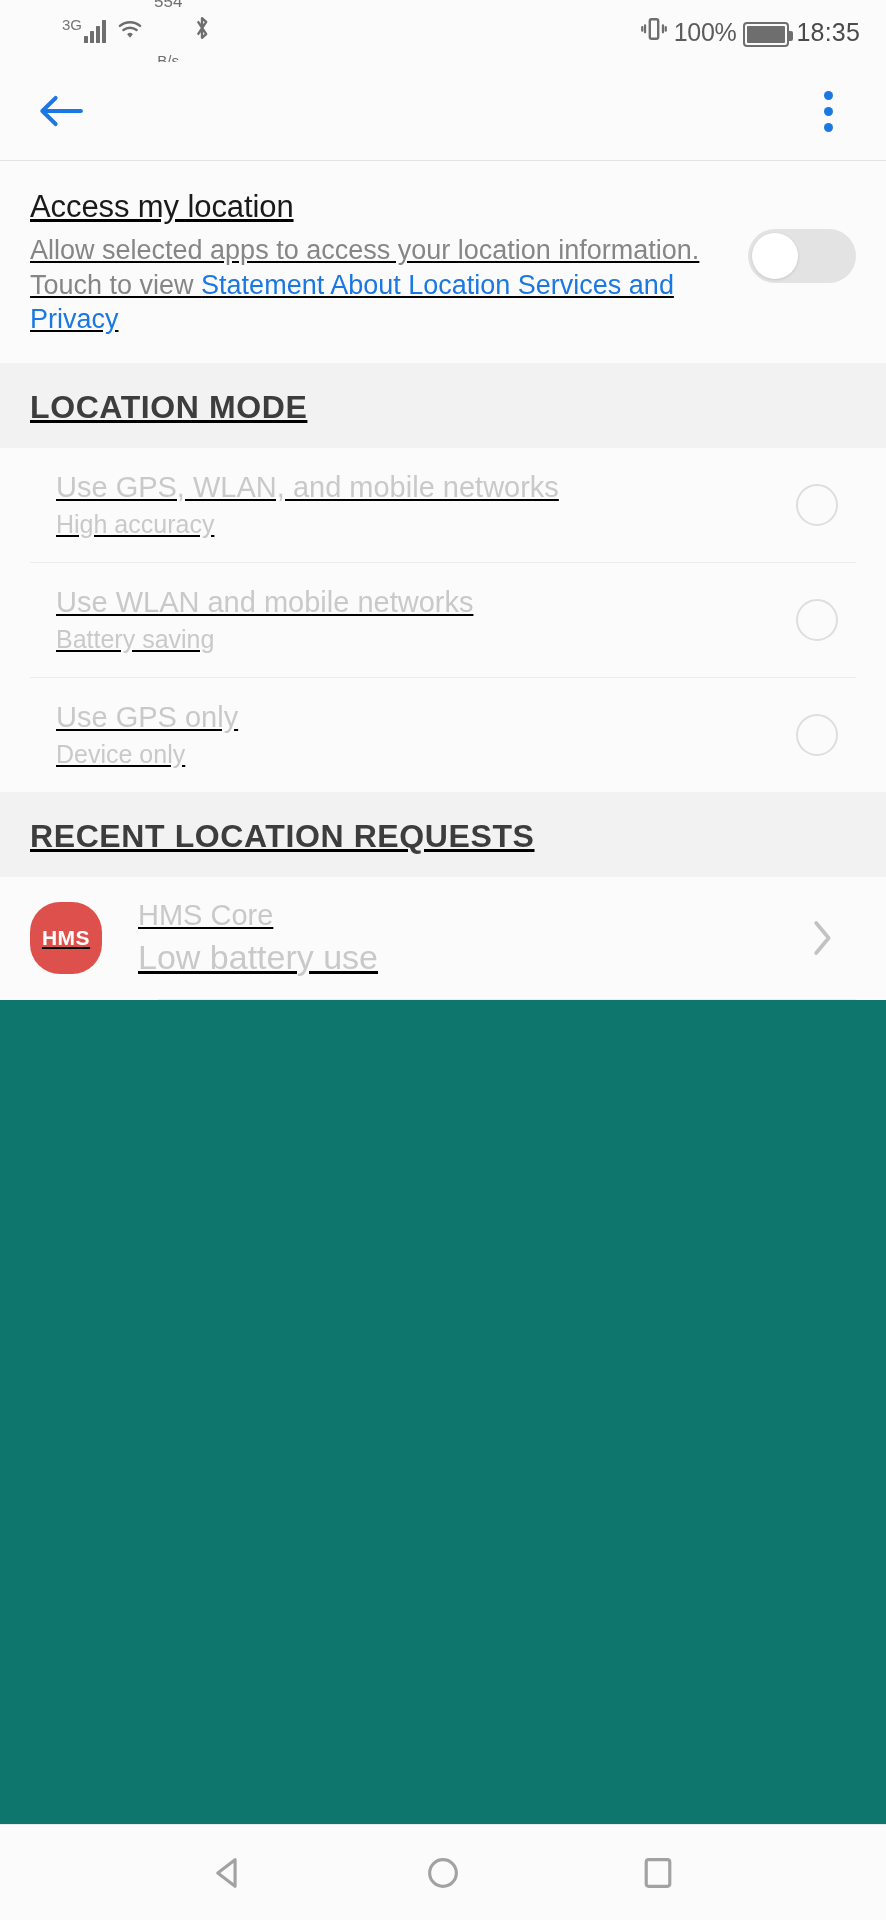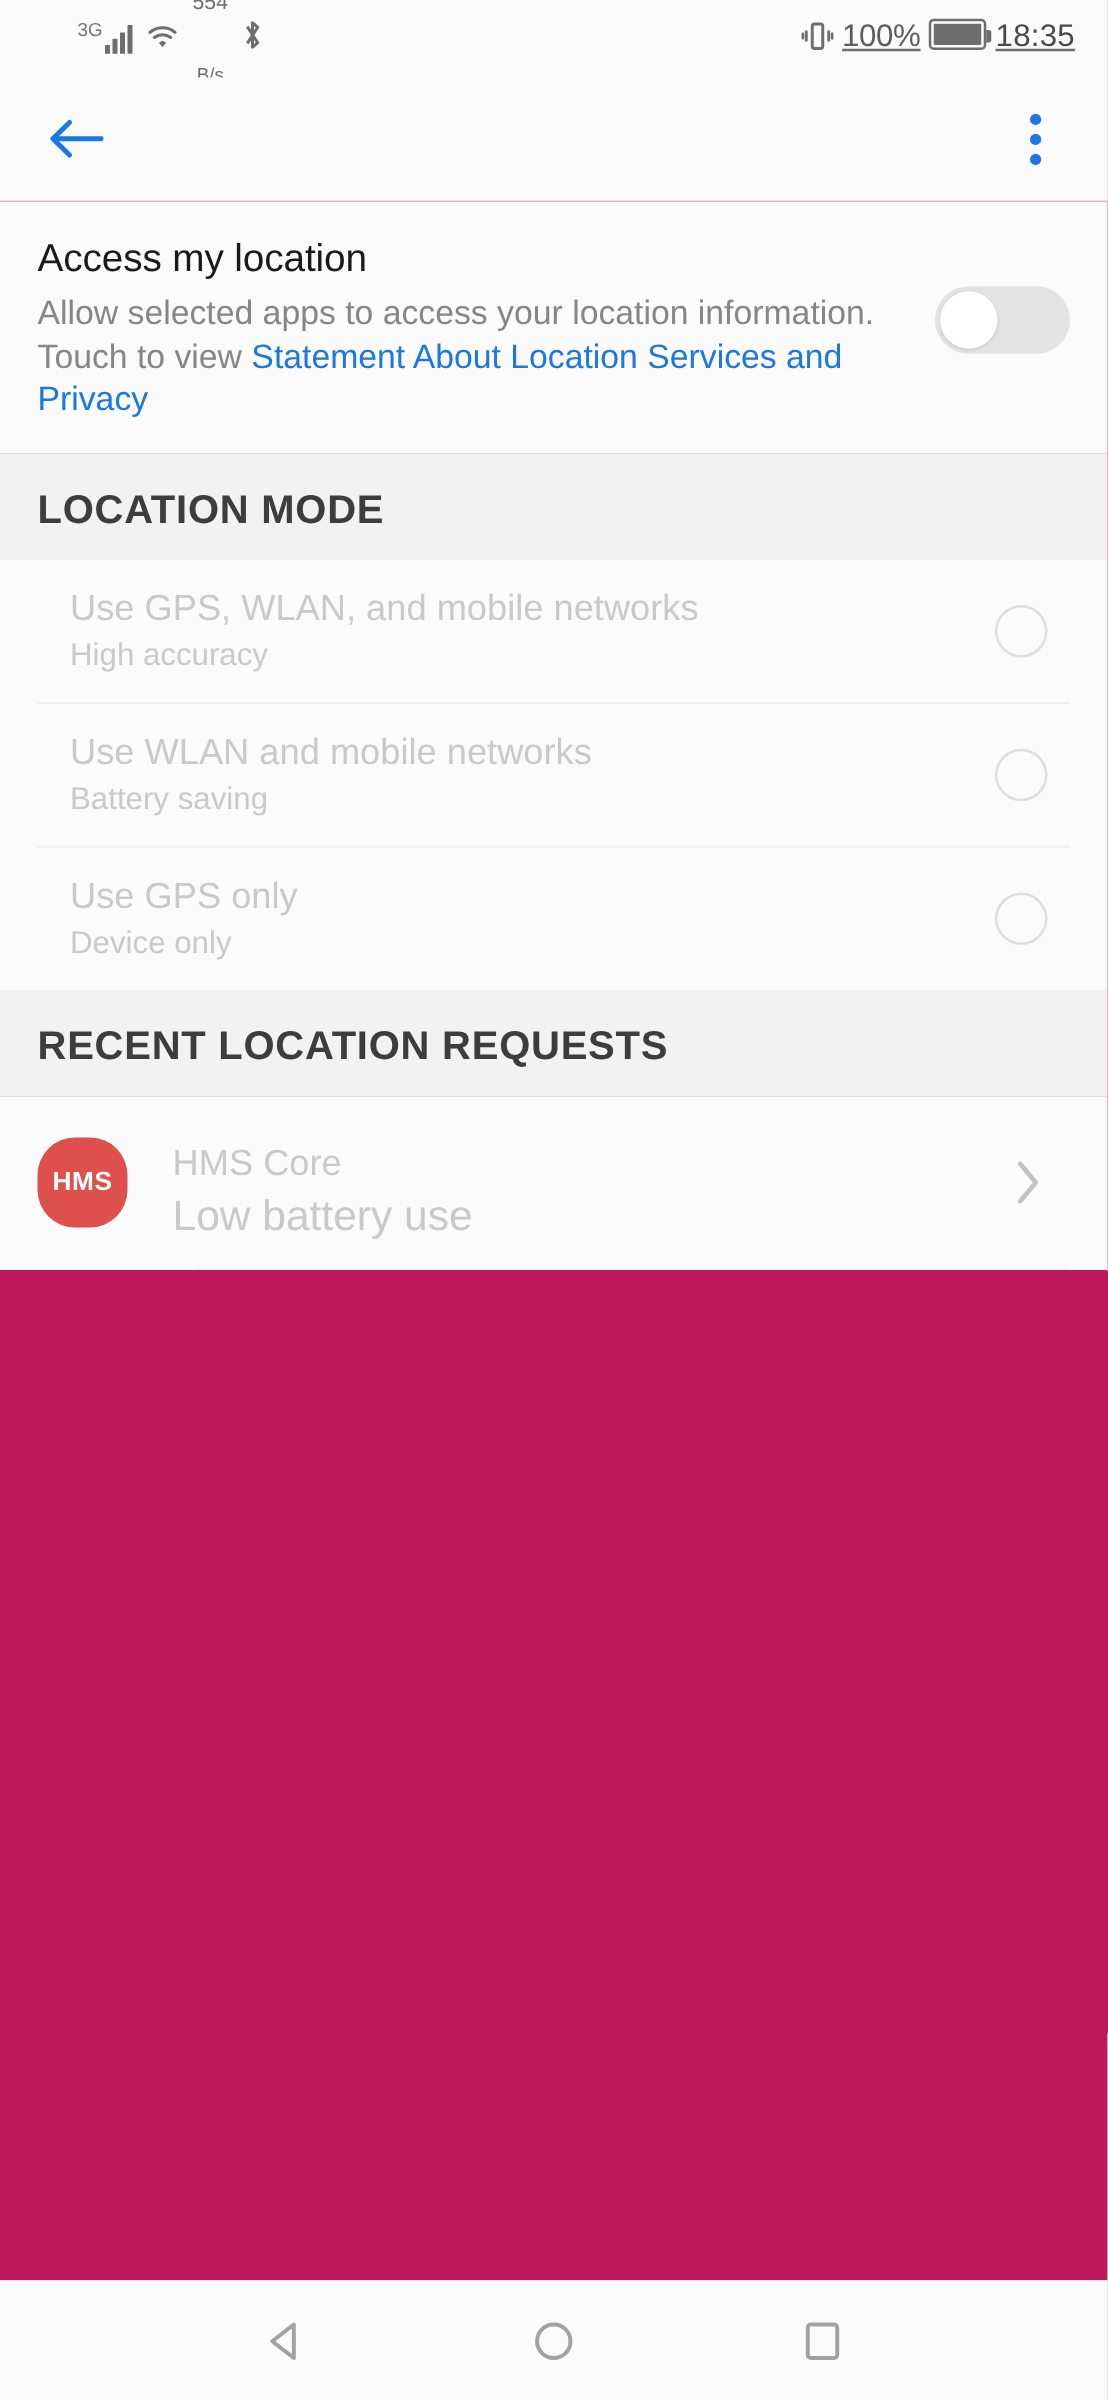--- a/index.html
+++ b/index.html
@@ -14,21 +14,21 @@
 
   
   .statusbar {
     height:62px; flex:0 0 62px;
     display:flex; align-items:center;
     padding:0 26px;
     color:#6e6e6e;
     background:#fbfbfb;
   }
   .sb-left { display:flex; align-items:center; gap:9px; margin-left:36px; }
-  .sb-right { margin-left:auto; display:flex; align-items:flex-start; gap:7px;text-decoration:underline; }
+  .sb-right { margin-left:auto; display:flex; align-items:flex-end; gap:7px; }
   .net-type { font-size:15px; line-height:1; color:#757575; margin-bottom:14px; margin-right:-7px; }
   .bars { display:flex; align-items:flex-end; gap:2px; height:24px; }
   .bars i { display:block; width:4px; background:#6e6e6e; border-radius:0.5px; }
   .bars i:nth-child(1){height:7px;}
   .bars i:nth-child(2){height:12px;}
   .bars i:nth-child(3){height:17px;}
   .bars i:nth-child(4){height:23px;}
   .rate { display:flex; flex-direction:column; align-items:center; line-height:1.02; font-size:17px; color:#6e6e6e; margin-bottom:1px;gap:43px; }
   .rate span:last-child{ font-size:15px; }
   .pct { font-size:25px; color:#5c5c5c; letter-spacing:-0.3px; }
@@ -44,21 +44,21 @@
     padding:0 30px;
     background:#fbfbfb;
     border-bottom:1px solid #e3e3e3;
   }
   .back-btn { width:62px; height:62px; display:flex; align-items:center; justify-content:center; cursor:pointer; }
   .page-title { font-size:37px; color:#111; margin-left:16px; letter-spacing:-0.2px; }
   .overflow-btn { margin-left:auto; width:56px; height:62px; display:flex; flex-direction:column; align-items:center; justify-content:center; gap:7px; cursor:pointer; }
   .overflow-btn i { display:block; width:9px; height:9px; border-radius:50%; background:#1b78e2; }
 
   
-  .content { flex:1 1 auto; overflow:hidden; background:#be185d; }
+  .content { flex:1 1 auto; overflow:hidden; background:#0f766e;text-decoration:underline; }
 
   .master-row {
     display:flex; align-items:flex-start;
     padding:28px 30px 26px 30px;
     background:#fbfbfb;
     cursor:pointer;
   }
   .master-text { flex:1 1 auto; padding-right:28px; }
   .master-title { font-size:31px; color:#1a1a1a; margin-bottom:8px; letter-spacing:-0.1px; }
   .master-desc { font-size:27px; line-height:1.28; color:#868686; }
@@ -94,21 +94,21 @@
   .app-row { display:flex; align-items:center; padding:22px 30px 0 30px; cursor:pointer; }
   .app-icon {
     flex:0 0 auto;
     width:72px; height:72px;
     border-radius:30px;
     background:#dd504c;
     display:flex; align-items:center; justify-content:center;
     color:#fff; font-size:21px; font-weight:bold; letter-spacing:0.5px;
   }
   .app-text { flex:1 1 auto; margin-left:36px; }
-  .app-name { font-size:29px; color:#c9c9c9; margin-bottom:6px;margin-top:16px; }
+  .app-name { font-size:29px; color:#c9c9c9; margin-bottom:6px; }
   .app-sub { font-size:34px; color:#c9c9c9; }
   .chevron { flex:0 0 auto; width:40px; height:40px; margin-right:14px; display:flex; align-items:center; justify-content:center; }
   .app-divider { height:1px; background:#ececec; margin:22px 30px 0 158px; }
 
   
   .navbar {
     flex:0 0 96px; height:96px;
     border-top:1px solid #e8e8e8;
     background:#fbfbfb;
     display:flex; align-items:center; justify-content:space-around;

